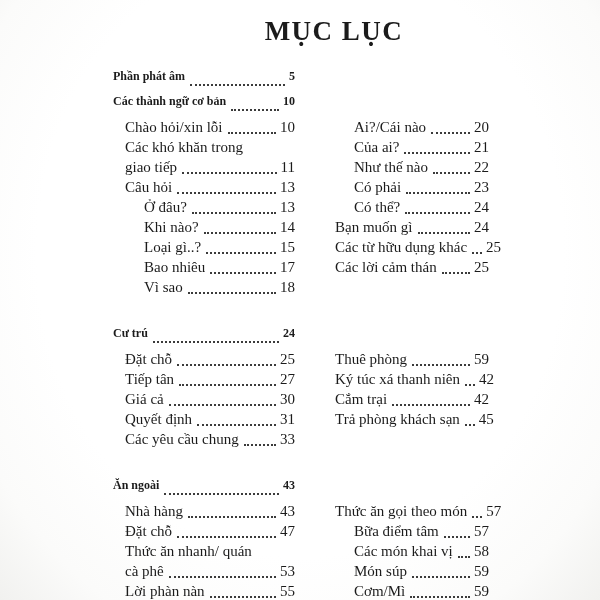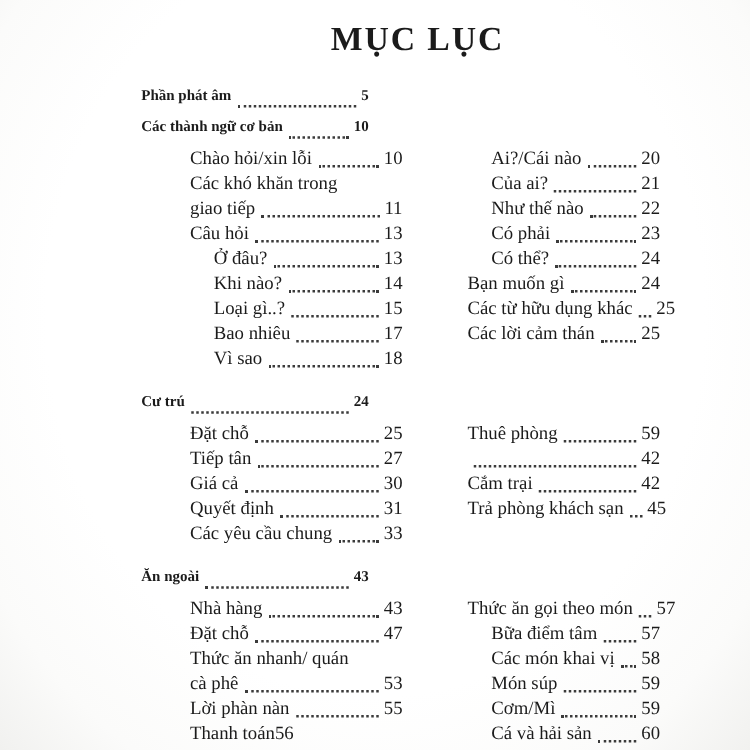--- a/index.html
+++ b/index.html
@@ -14,23 +14,23 @@
     padding:14px 45px 0 113px;
     color:#1b1b1b;
     overflow:hidden;
   }
   .title {
     text-align:center;
     font-size:27px; font-weight:bold; letter-spacing:1.5px;
     margin:2px 0 17px 0;
   }
   .section { margin-top:0; }
-  .section + .section { margin-top:12px; }
+  .section + .section { margin-top:24px; }
   .hwrap { width:182px; }
-  .cols { display:flex; gap:40px; margin-top:3px;justify-content:center; }
+  .cols { display:flex; gap:28px; margin-top:3px; }
   .col-left  { width:182px; flex:none; }
   .col-right { width:166px; flex:none; }
   .row {
     display:flex; align-items:baseline;
     font-size:15px; line-height:20px;
   }
   .row .label { white-space:nowrap; }
   .row .dots {
     flex:1 1 auto; min-width:10px;
     border-bottom:2px dotted #3b3b3b;
@@ -187,20 +187,21 @@
               <span class="page-num">33</span>
             </div>
           </div>
           <div class="col-right">
             <div class="row l1">
               <span class="label">Thuê phòng</span>
               <span class="dots"></span>
               <span class="page-num">59</span>
             </div>
             <div class="row l1">
+              <span class="label">Ký túc xá thanh niên</span>
               <span class="dots"></span>
               <span class="page-num">42</span>
             </div>
             <div class="row l1">
               <span class="label">Cắm trại</span>
               <span class="dots"></span>
               <span class="page-num">42</span>
             </div>
             <div class="row l1">
               <span class="label">Trả phòng khách sạn</span>

